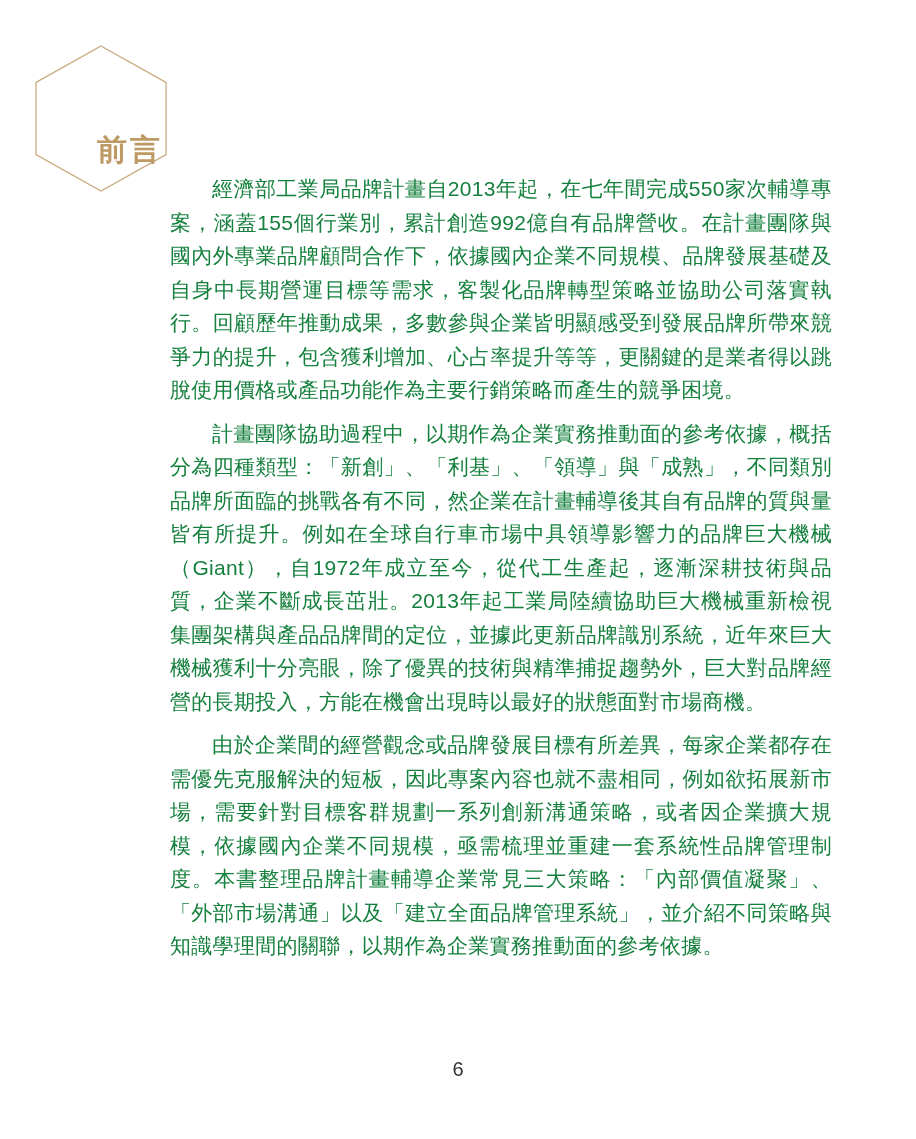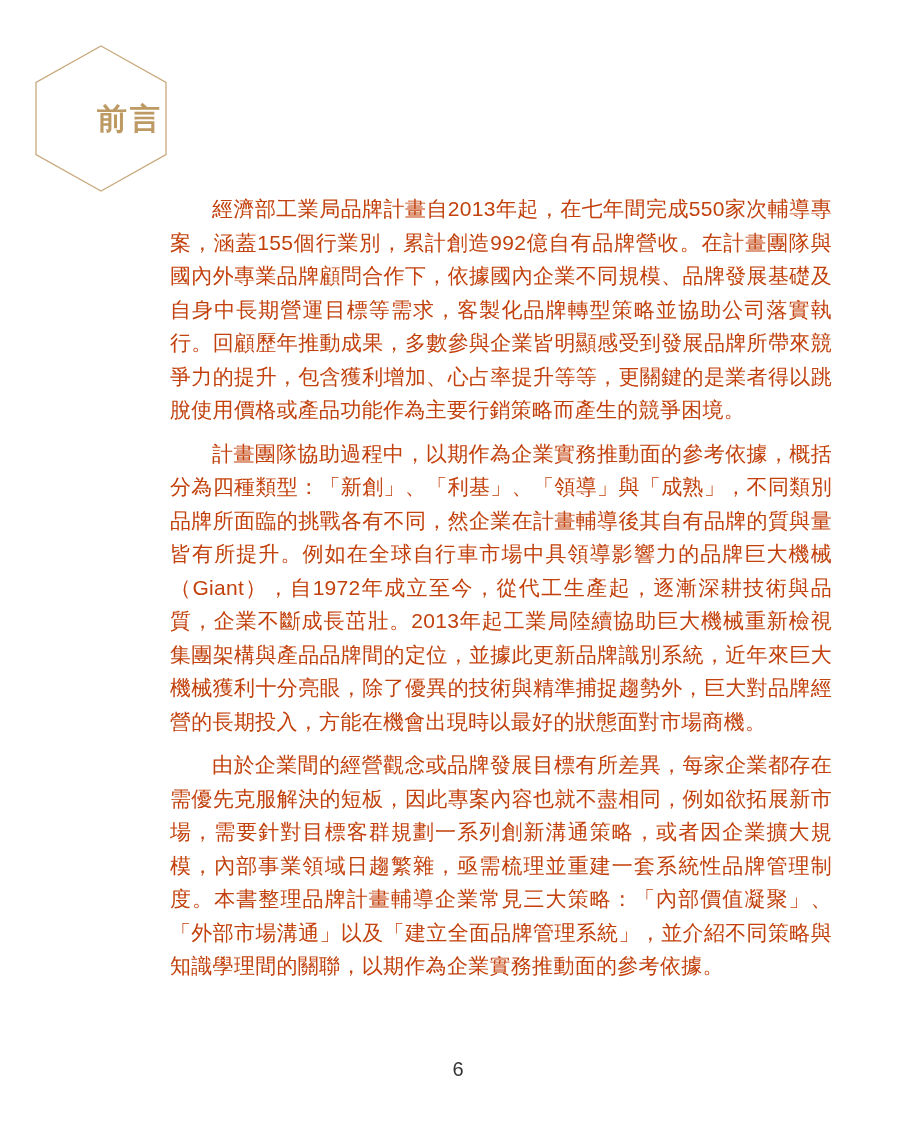--- a/index.html
+++ b/index.html
@@ -17,36 +17,36 @@
     position: absolute;
     left: 35px;
     top: 45px;
     width: 132px;
     height: 147px;
   }
   .hex-wrap svg { display: block; width: 100%; height: 100%; }
   .hex-label {
     position: absolute;
     left: 97px;
-    top: 102px;
+    top: 133px;
     font-family: "Liberation Serif", "DejaVu Serif", serif;
     font-size: 30px;
     line-height: 34px;
     font-weight: bold;
     letter-spacing: 3px;
     color: #bd9a64;
     white-space: nowrap;
   }
   
   .content {
     position: absolute;
     left: 170px;
-    top: 192px;
+    top: 172px;
     width: 662px;
-    color: #c2410c;
+    color: #15803d;
     font-size: 21px;
     line-height: 33.5px;
     text-align: justify;
     text-justify: inter-ideograph;
     letter-spacing: 0.3px;
   }
   .content p {
     text-indent: 2em;
     margin-bottom: 10px;
   }
@@ -72,18 +72,18 @@
     <svg viewBox="0 0 132 147" aria-hidden="true">
       <polygon points="66,1 131,37.5 131,109.5 66,146 1,109.5 1,37.5" fill="none" stroke="#c9aa7e" stroke-width="1.3"></polygon>
     </svg>
   </div>
 
   <div class="hex-label">前言</div>
 
   <div class="content">
     <p>經濟部工業局品牌計畫自2013年起，在七年間完成550家次輔導專案，涵蓋155個行業別，累計創造992億自有品牌營收。在計畫團隊與國內外專業品牌顧問合作下，依據國內企業不同規模、品牌發展基礎及自身中長期營運目標等需求，客製化品牌轉型策略並協助公司落實執行。回顧歷年推動成果，多數參與企業皆明顯感受到發展品牌所帶來競爭力的提升，包含獲利增加、心占率提升等等，更關鍵的是業者得以跳脫使用價格或產品功能作為主要行銷策略而產生的競爭困境。</p>
     <p>計畫團隊協助過程中，以期作為企業實務推動面的參考依據，概括分為四種類型：「新創」、「利基」、「領導」與「成熟」，不同類別品牌所面臨的挑戰各有不同，然企業在計畫輔導後其自有品牌的質與量皆有所提升。例如在全球自行車市場中具領導影響力的品牌巨大機械（Giant），自1972年成立至今，從代工生產起，逐漸深耕技術與品質，企業不斷成長茁壯。2013年起工業局陸續協助巨大機械重新檢視集團架構與產品品牌間的定位，並據此更新品牌識別系統，近年來巨大機械獲利十分亮眼，除了優異的技術與精準捕捉趨勢外，巨大對品牌經營的長期投入，方能在機會出現時以最好的狀態面對市場商機。</p>
-    <p>由於企業間的經營觀念或品牌發展目標有所差異，每家企業都存在需優先克服解決的短板，因此專案內容也就不盡相同，例如欲拓展新市場，需要針對目標客群規劃一系列創新溝通策略，或者因企業擴大規模，內部事業領域日趨繁雜，亟需梳理並重建一套系統性品牌管理制度。本書整理品牌計畫輔導企業常見三大策略：「內部價值凝聚」、「外部市場溝通」以及「建立全面品牌管理系統」，並介紹不同策略與知識學理間的關聯，以期作為企業實務推動面的參考依據。</p>
+    <p>由於企業間的經營觀念或品牌發展目標有所差異，每家企業都存在需優先克服解決的短板，因此專案內容也就不盡相同，例如欲拓展新市場，需要針對目標客群規劃一系列創新溝通策略，或者因企業擴大規模，依據國內企業不同規模，亟需梳理並重建一套系統性品牌管理制度。本書整理品牌計畫輔導企業常見三大策略：「內部價值凝聚」、「外部市場溝通」以及「建立全面品牌管理系統」，並介紹不同策略與知識學理間的關聯，以期作為企業實務推動面的參考依據。</p>
   </div>
 
   <div class="page-num">6</div>
 
 </div>
 
 </body></html>

